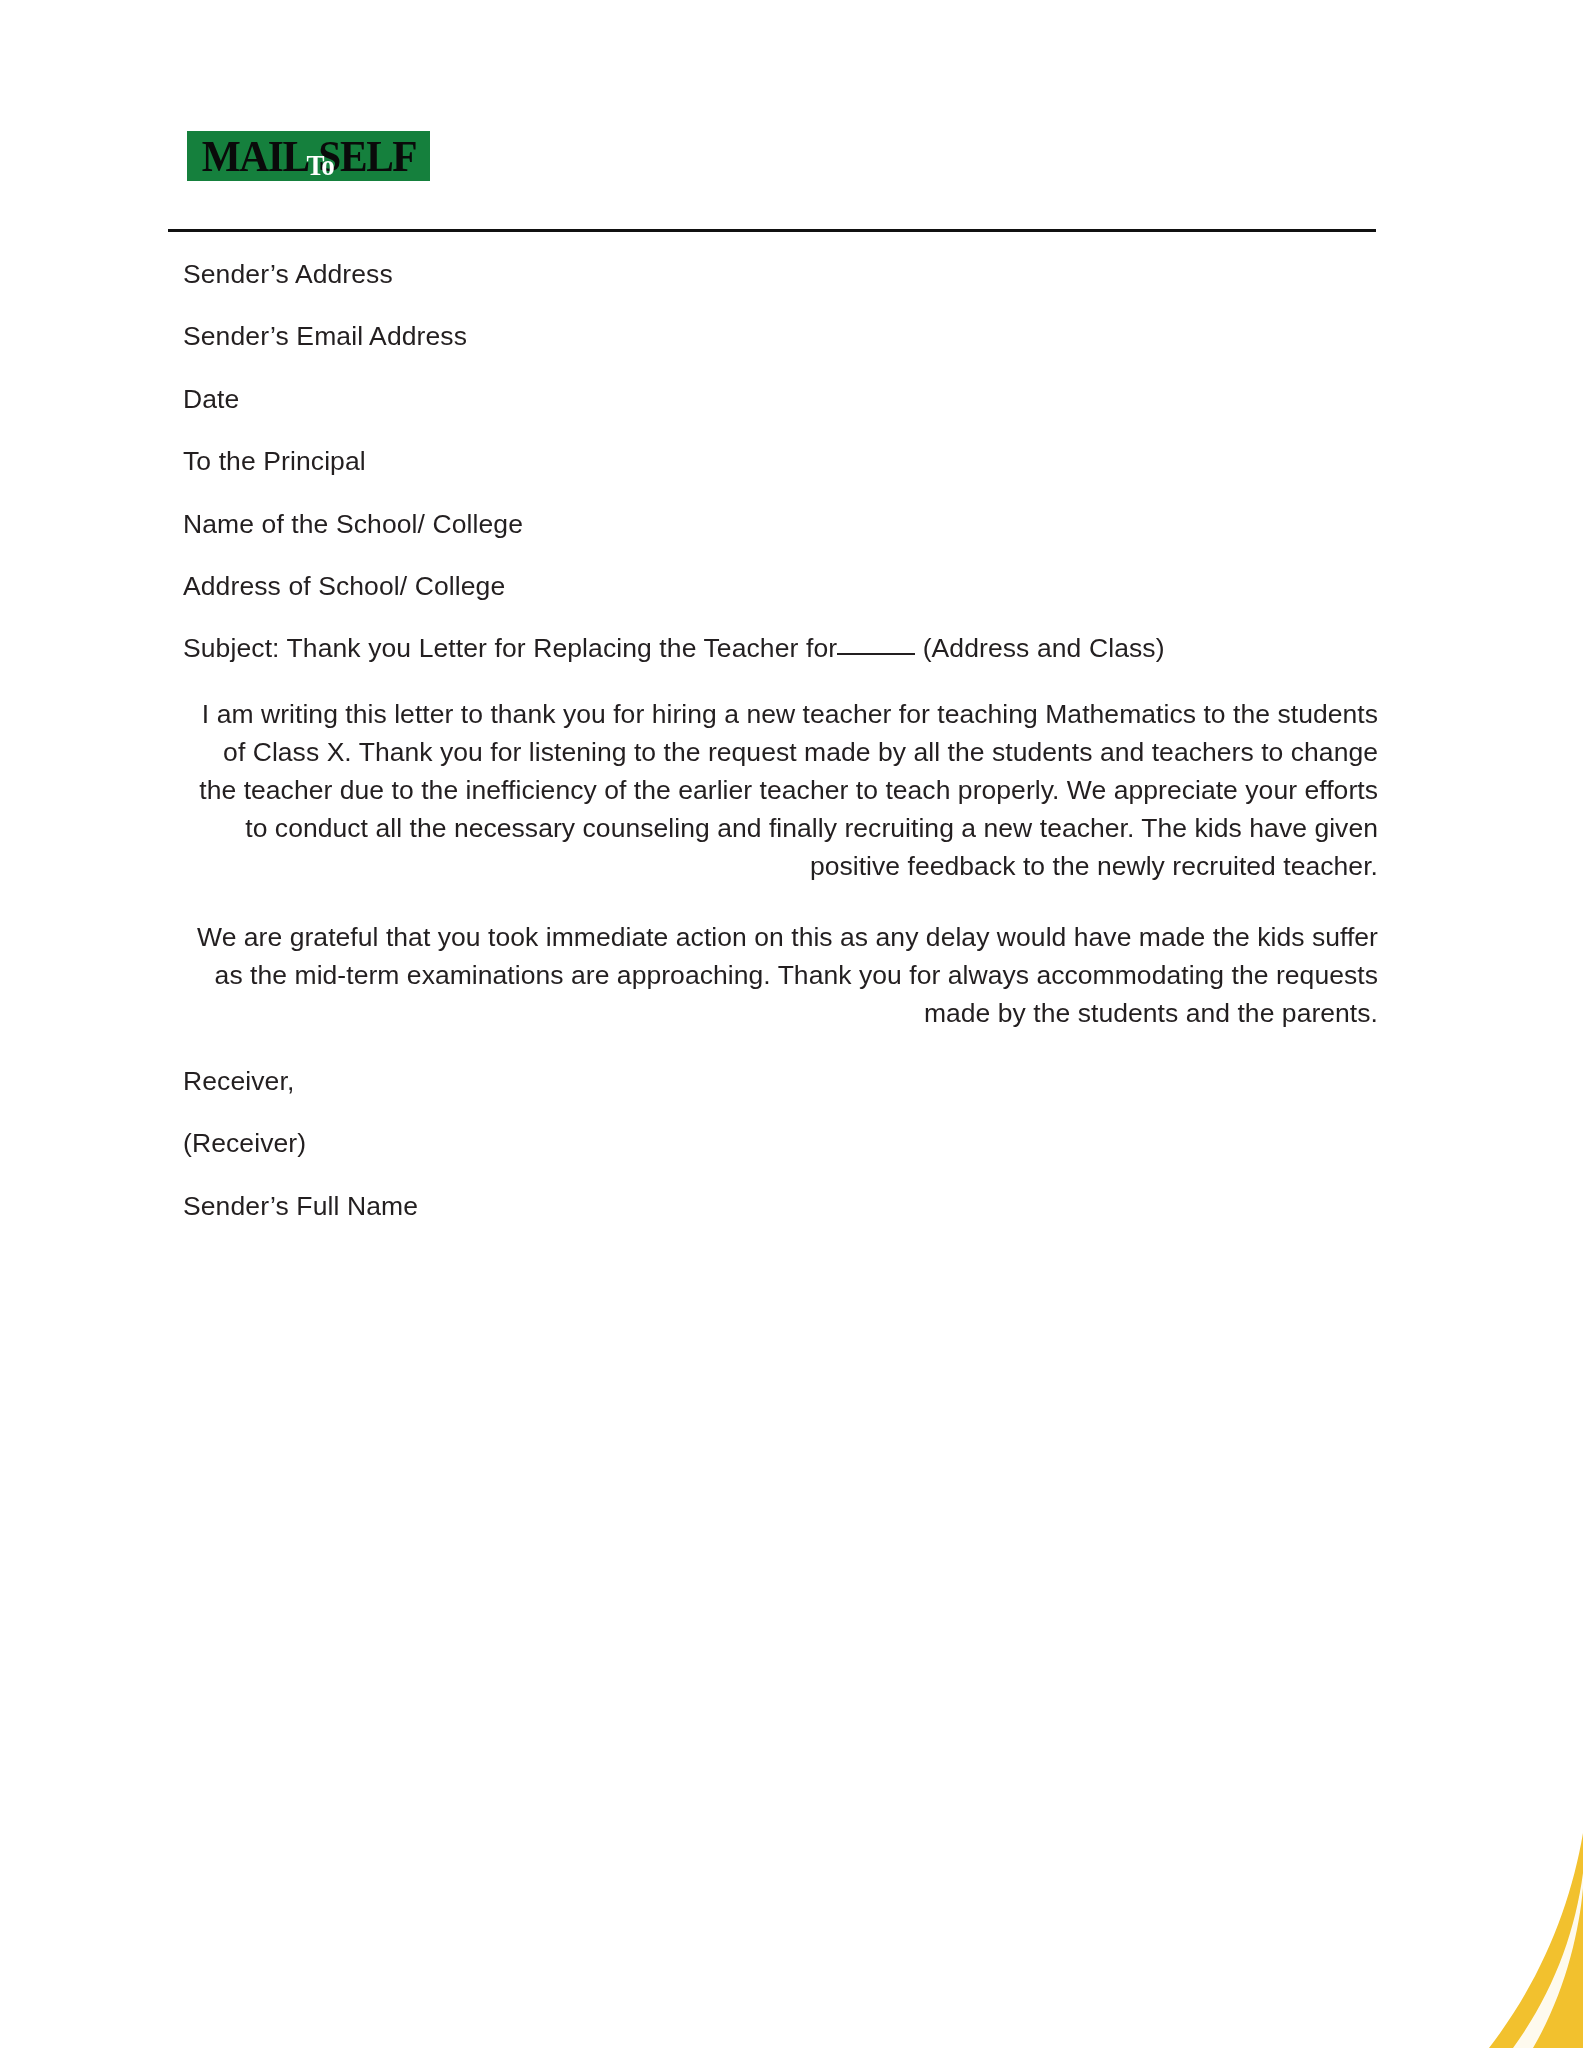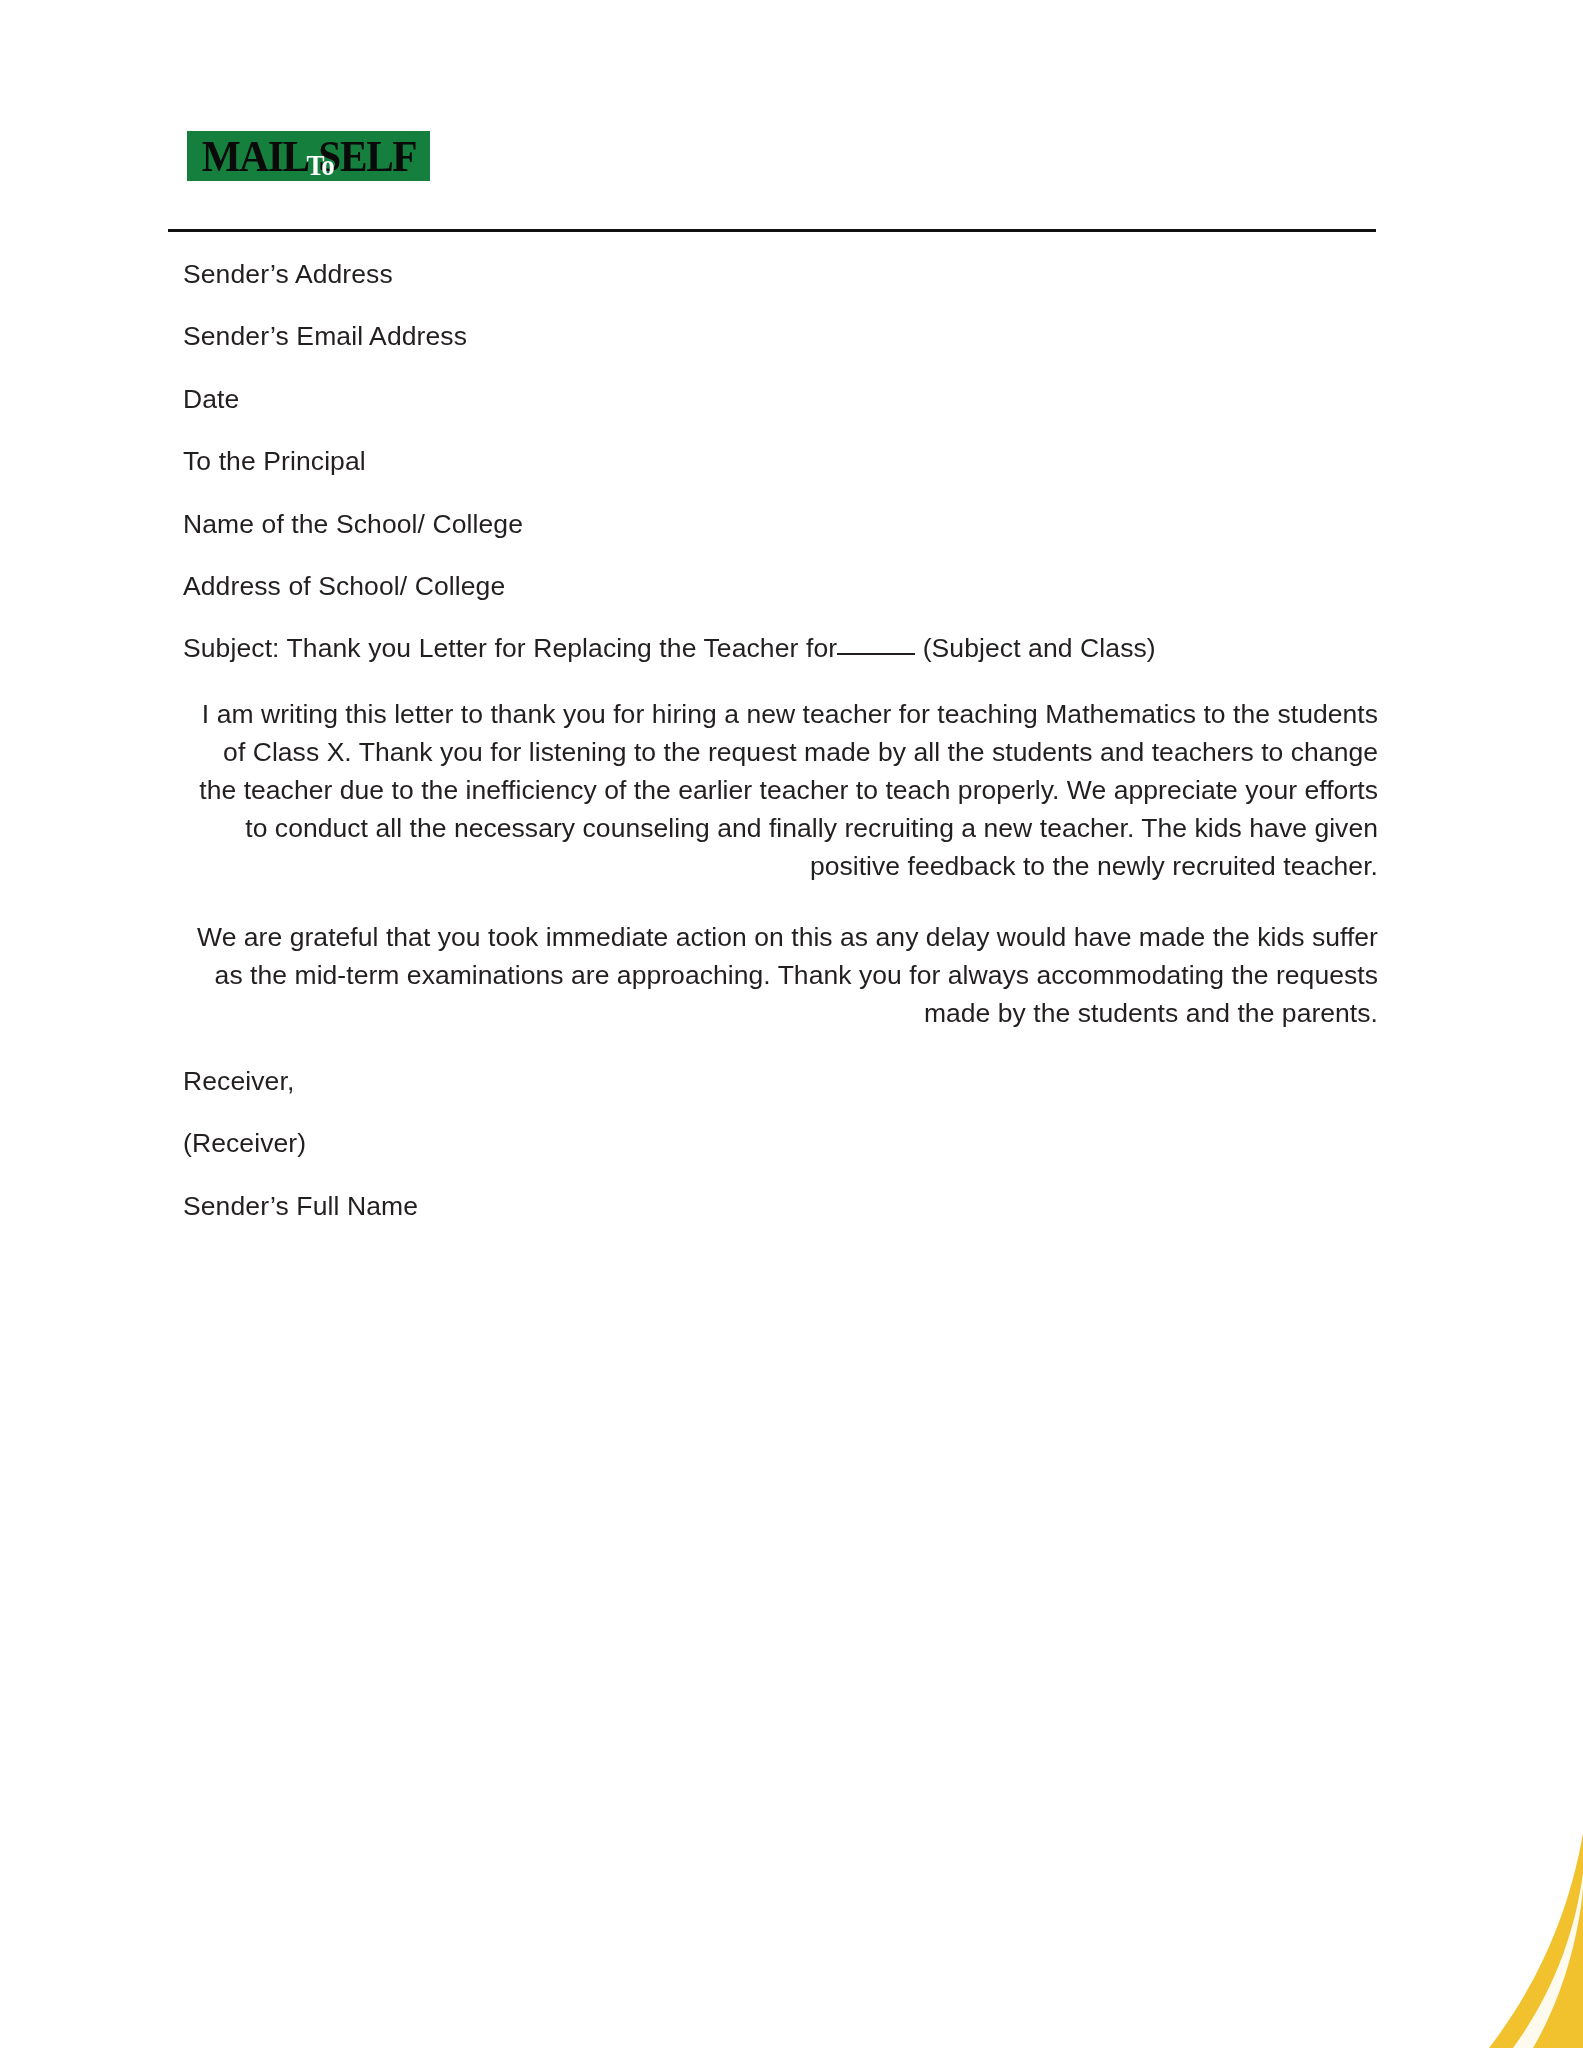--- a/index.html
+++ b/index.html
@@ -126,21 +126,21 @@
 
   <div id="letter">
 
     <p class="line">Sender’s Address</p>
     <p class="line">Sender’s Email Address</p>
     <p class="line">Date</p>
     <p class="line">To the Principal</p>
     <p class="line">Name of the School/ College</p>
     <p class="line">Address of School/ College</p>
 
-    <p class="line"><span>Subject: Thank you Letter for Replacing the Teacher for</span><span class="blank"></span> <span>(Subject and Class)</span></p>
+    <p class="line"><span>Subject: Thank you Letter for Replacing the Teacher for</span><span class="blank"></span> <span>(Address and Class)</span></p>
 
 
     <p class="para para-gap">I am writing this letter to thank you for hiring a new teacher for teaching Mathematics to the students of Class X. Thank you for listening to the request made by all the students and teachers to change the teacher due to the inefficiency of the earlier teacher to teach properly. We appreciate your efforts to conduct all the necessary counseling and finally recruiting a new teacher. The kids have given positive feedback to the newly recruited teacher.</p>
     <p class="para para-gap">We are grateful that you took immediate action on this as any delay would have made the kids suffer as the mid-term examinations are approaching. Thank you for always accommodating the requests made by the students and the parents.</p>
 
     <p class="line">Receiver,</p>
     <p class="line">(Receiver)</p>
     <p class="line">Sender’s Full Name</p>
   </div>
 

